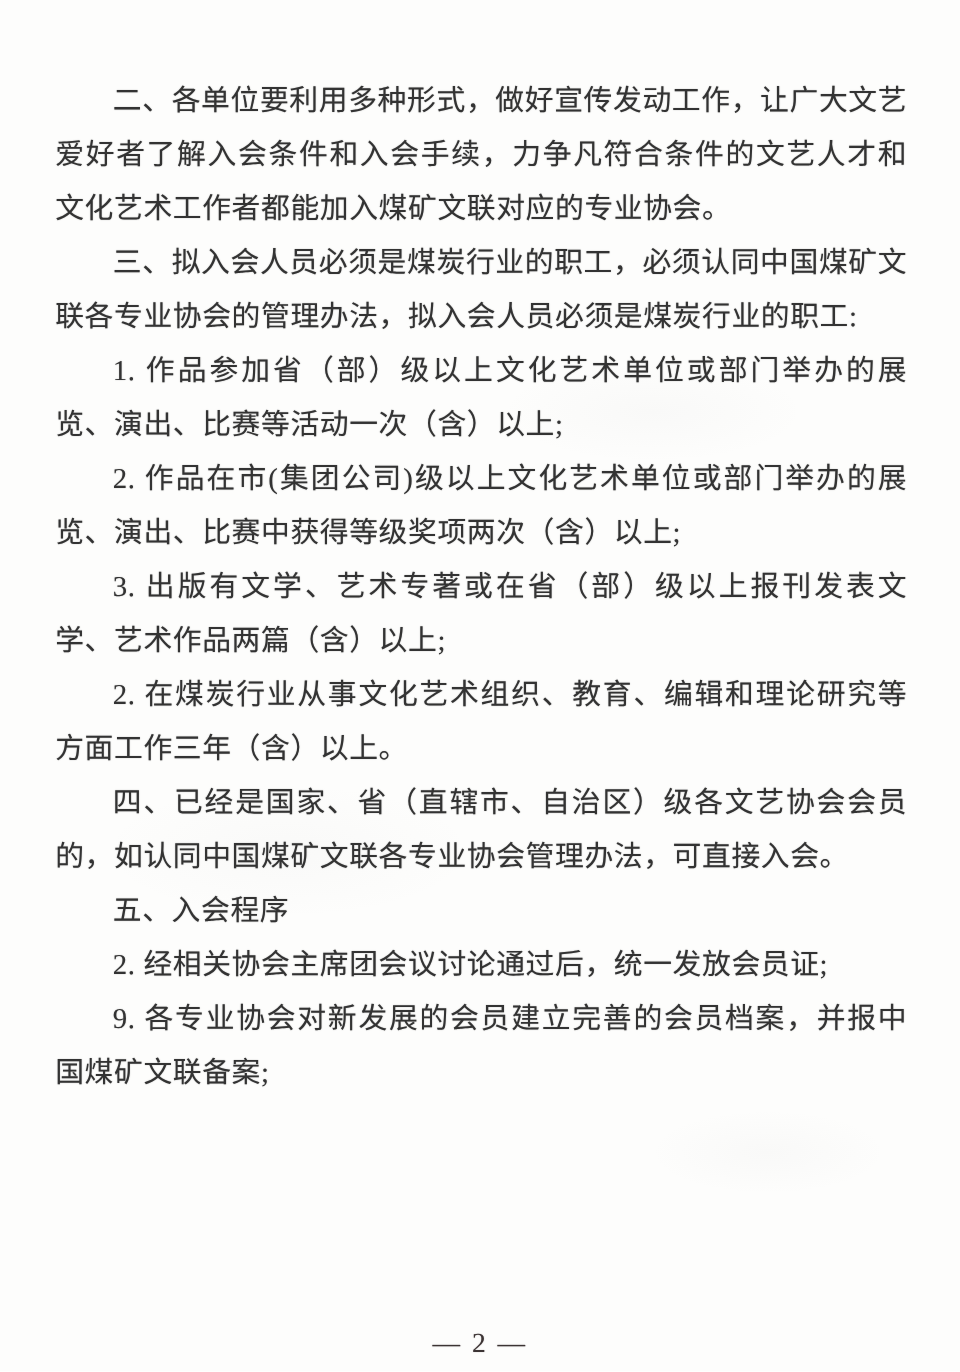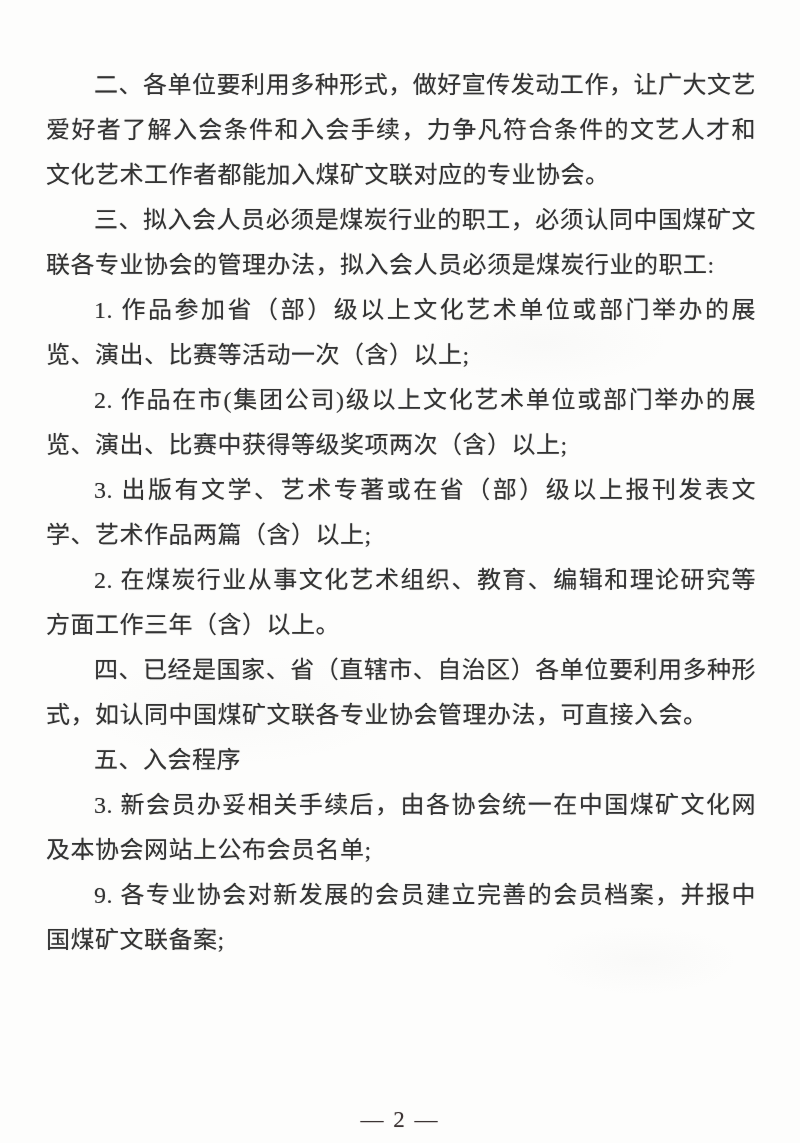--- a/index.html
+++ b/index.html
@@ -52,19 +52,19 @@
 <body>
 
 <div class="page">
   <div class="content">
     <p class="para">二、各单位要利用多种形式，做好宣传发动工作，让广大文艺爱好者了解入会条件和入会手续，力争凡符合条件的文艺人才和文化艺术工作者都能加入煤矿文联对应的专业协会。</p>
     <p class="para">三、拟入会人员必须是煤炭行业的职工，必须认同中国煤矿文联各专业协会的管理办法，拟入会人员必须是煤炭行业的职工:</p>
     <p class="para">1. 作品参加省（部）级以上文化艺术单位或部门举办的展览、演出、比赛等活动一次（含）以上;</p>
     <p class="para">2. 作品在市(集团公司)级以上文化艺术单位或部门举办的展览、演出、比赛中获得等级奖项两次（含）以上;</p>
     <p class="para">3. 出版有文学、艺术专著或在省（部）级以上报刊发表文学、艺术作品两篇（含）以上;</p>
     <p class="para">2. 在煤炭行业从事文化艺术组织、教育、编辑和理论研究等方面工作三年（含）以上。</p>
-    <p class="para">四、已经是国家、省（直辖市、自治区）各单位要利用多种形式，如认同中国煤矿文联各专业协会管理办法，可直接入会。</p>
+    <p class="para">四、已经是国家、省（直辖市、自治区）级各文艺协会会员的，如认同中国煤矿文联各专业协会管理办法，可直接入会。</p>
     <p class="para">五、入会程序</p>
-    <p class="para">3. 新会员办妥相关手续后，由各协会统一在中国煤矿文化网及本协会网站上公布会员名单;</p>
+    <p class="para">2. 经相关协会主席团会议讨论通过后，统一发放会员证;</p>
     <p class="para">9. 各专业协会对新发展的会员建立完善的会员档案，并报中国煤矿文联备案;</p>
   </div>
   <div class="footer">— 2 —</div>
 </div>
 
 </body></html>

